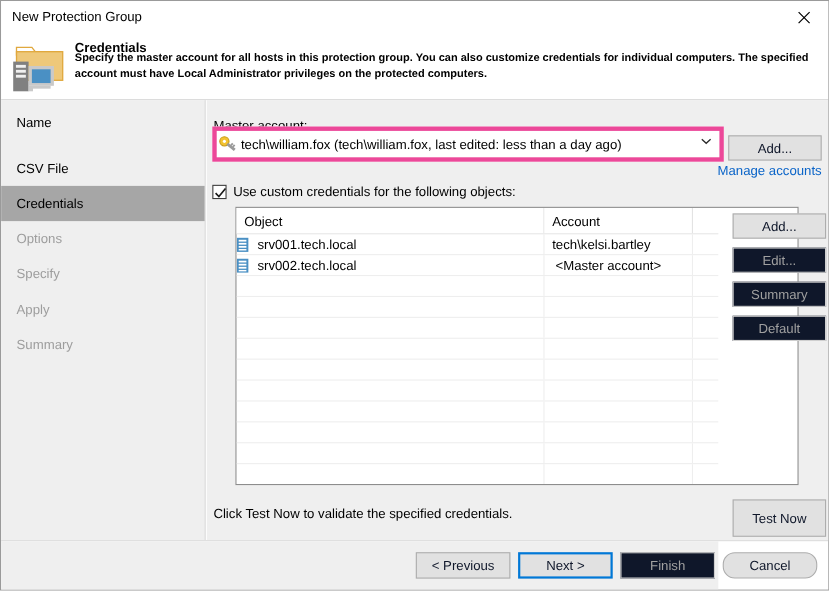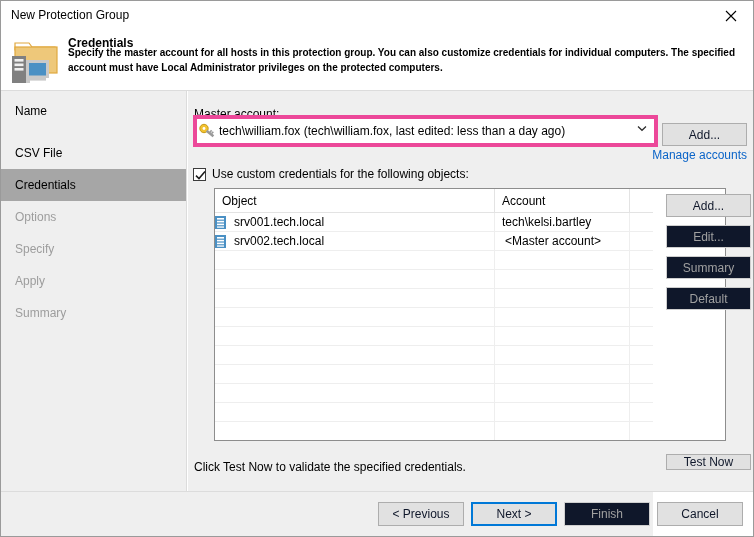--- a/index.html
+++ b/index.html
@@ -222,21 +222,21 @@
     position: absolute; left: 478px;
     width: 85px; height: 23px;
   }
 
   .bottom-note {
     position: absolute; left: 6px; top: 369px;
     font-size: 12px; color: #000;
   }
   .btn-test {
     position: absolute; left: 478px; top: 363px;
-    width: 85px; height: 16px;
+    width: 85px; height: 34px;
   }
 
   
   .footer-sep {
     position: absolute; left: 0; top: 490px;
     width: 752px; height: 1px;
     background: #dcdcdc;
   }
   .footer {
     position: absolute; left: 0; top: 491px;
@@ -447,16 +447,16 @@
 
     <div class="bottom-note">Click Test Now to validate the specified credentials.</div>
     <button class="btn btn-test">Test Now</button>
   </div>
 
   <div class="footer-sep"></div>
   <div class="footer">
     <button class="btn fbtn" style="left: 377px;">&lt; Previous</button>
     <button class="btn fbtn focus" style="left: 470px;">Next &gt;</button>
     <button class="btn fbtn disabled" style="left: 563px;">Finish</button>
-    <button class="btn fbtn" style="left: 656px;">Cancel</button>
+    <button class="btn fbtn" style="left: 656px; border-radius: 11px;">Cancel</button>
   </div>
 
 </div>
 
 </body></html>

